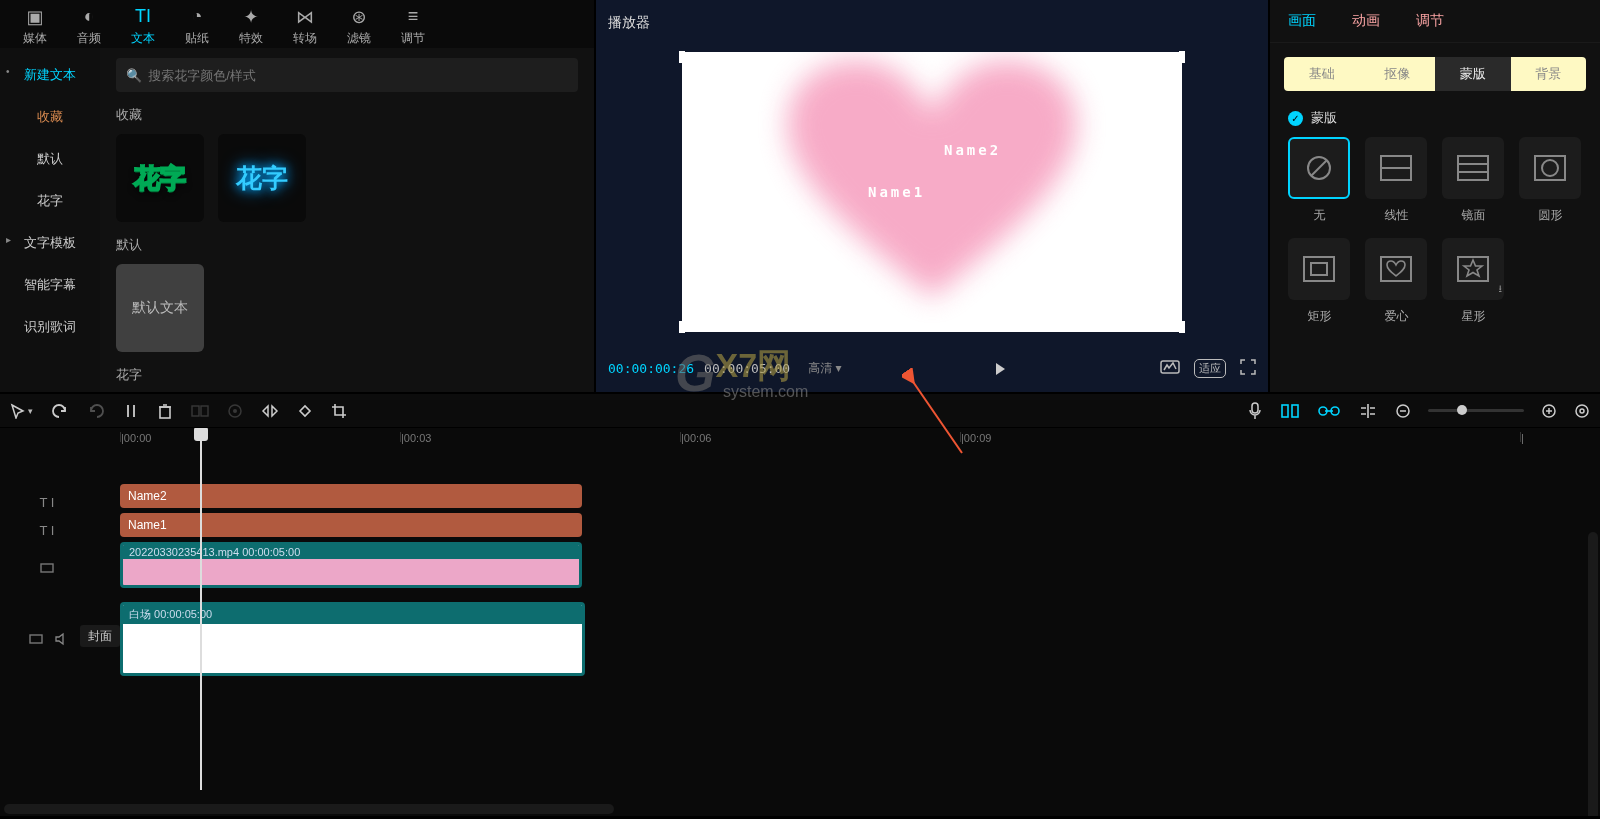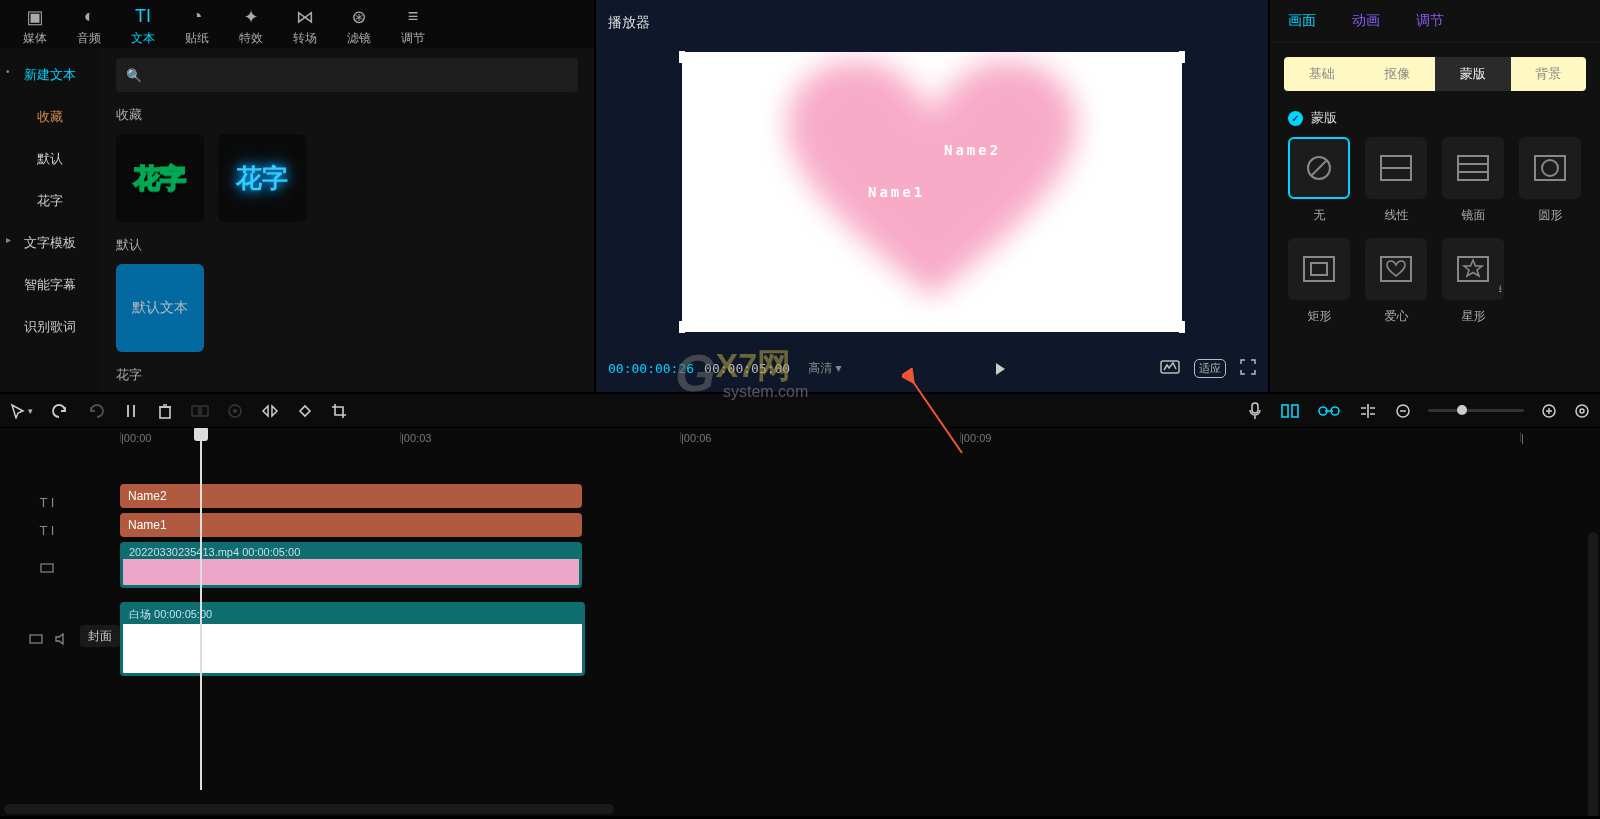--- a/index.html
+++ b/index.html
@@ -25,21 +25,21 @@
   .side-item .chev { position: absolute; left: 6px; font-size: 10px; color: #888; }
   .left-main { flex: 1; padding: 10px 16px; overflow: hidden; }
   .search-box { background: #1e1e1e; border-radius: 4px; height: 34px; display: flex; align-items: center; padding: 0 10px; color: #888; }
   .search-box .sico { margin-right: 6px; color: #777; }
   .search-box input { background: transparent; border: none; outline: none; color: #ccc; font-size: 13px; flex: 1; }
   .sec-title { color: #aaa; font-size: 13px; margin: 14px 0 10px 0; }
   .thumb-row { display: flex; gap: 14px; }
   .thumb { width: 88px; height: 88px; background: #0a0a0a; border-radius: 6px; display: flex; align-items: center; justify-content: center; cursor: pointer; }
   .thumb-text-a { font-size: 26px; font-weight: 900; color: #2aff6a; -webkit-text-stroke: 2px #0a5; text-shadow: 0 2px 0 #063, 0 4px 6px #000; }
   .thumb-text-b { font-size: 26px; font-weight: 900; color: #3cf; text-shadow: 0 0 10px #0af, 0 0 18px #09f; }
-  .thumb-default { width: 88px; height: 88px; background: #0369a1; border-radius: 6px; display: flex; align-items: center; justify-content: center; color: #bbb; font-size: 14px; cursor: pointer; }
+  .thumb-default { width: 88px; height: 88px; background: #404040; border-radius: 6px; display: flex; align-items: center; justify-content: center; color: #bbb; font-size: 14px; cursor: pointer; }
   
   
   .center-panel { flex: 1; background: #0f172a; display: flex; flex-direction: column; padding: 4px 8px 0 8px; }
   .player-title { font-size: 14px; color: #ddd; padding: 10px 4px; }
   .player-stage { flex: 1; display: flex; align-items: flex-start; justify-content: center; padding-top: 10px; position: relative; }
   .canvas-wrap { position: relative; }
   .canvas { width: 500px; height: 280px; background: #fff; border-radius: 2px; position: relative; overflow: hidden; }
   .canvas .heart { position: absolute; left: 50%; top: 50%; transform: translate(-50%,-50%); }
   .canvas .heart svg { width: 300px; height: 260px; filter: blur(14px); opacity: 0.95; }
   .canvas .txt1 { position: absolute; left: 186px; top: 132px; color: #fff; font-size: 14px; font-family: monospace; letter-spacing: 3px; font-weight: bold;}
@@ -59,21 +59,21 @@
   .red-arrow { position: absolute; pointer-events: none; z-index: 90; left: 902px; top: 368px;}
   
   .watermark { position: absolute; left: 675px; top: 343px; z-index: 80; pointer-events: none; opacity: 0.6; }
   .watermark .g { font-size: 52px; font-weight: 900; color: #666; font-style: italic; display:inline-block;}
   .watermark .x7 { font-size: 34px; color: #a94; font-weight:bold; display:inline-block; position: relative; top:-14px;}
   .watermark .sub { font-size: 16px; color: #888; position: relative; top: -20px; left: 48px;}
   
   
   .right-panel { width: 332px; background: #111; display: flex; flex-direction: column; border-left: 2px solid #000; }
   .insp-tabs { display: flex; border-bottom: 1px solid #1a1a1a; }
-  .insp-tab { padding: 12px 18px; font-size: 14px; color: #8b5cf6; cursor: pointer; }
+  .insp-tab { padding: 12px 18px; font-size: 14px; color: #fca5a5; cursor: pointer; }
   .insp-tab.active { color: #00d4ff; }
   .sub-tabs { display: flex; padding: 14px 14px 0 14px; gap: 0; }
   .sub-tab { flex: 1; background: #fef9c3; text-align: center; padding: 8px 0; font-size: 13px; color: #888; cursor: pointer; }
   .sub-tab:first-child { border-radius: 4px 0 0 4px; }
   .sub-tab:last-child { border-radius: 0 4px 4px 0; }
   .sub-tab.active { background: #2a2a2a; color: #eee; }
   .mask-check { display: flex; align-items: center; gap: 8px; padding: 18px 18px 10px 18px; font-size: 13px; color: #ddd; }
   .mask-check .cb { width: 15px; height: 15px; border-radius: 50%; background: #00d4ff; display: flex; align-items: center; justify-content: center; color: #000; font-size: 10px; }
   .mask-grid { display: grid; grid-template-columns: repeat(4, 1fr); gap: 14px; padding: 0 18px; }
   .mask-cell { text-align: center; }
@@ -165,20 +165,21 @@
         <div class="side-item collected"><span>收藏</span></div>
         <div class="side-item"><span>默认</span></div>
         <div class="side-item"><span>花字</span></div>
         <div class="side-item"><span class="chev">▸</span><span>文字模板</span></div>
         <div class="side-item"><span>智能字幕</span></div>
         <div class="side-item"><span>识别歌词</span></div>
       </div>
       <div class="left-main">
         <div class="search-box">
           <span class="sico">🔍</span>
+          <input type="text" placeholder="搜索花字颜色/样式" style="">
         </div>
         <div class="sec-title">收藏</div>
         <div class="thumb-row">
           <div class="thumb">
               <span class="thumb-text-a">花字</span>
             </div>
           <div class="thumb">
               <span class="thumb-text-b">花字</span>
             </div>
         </div>

